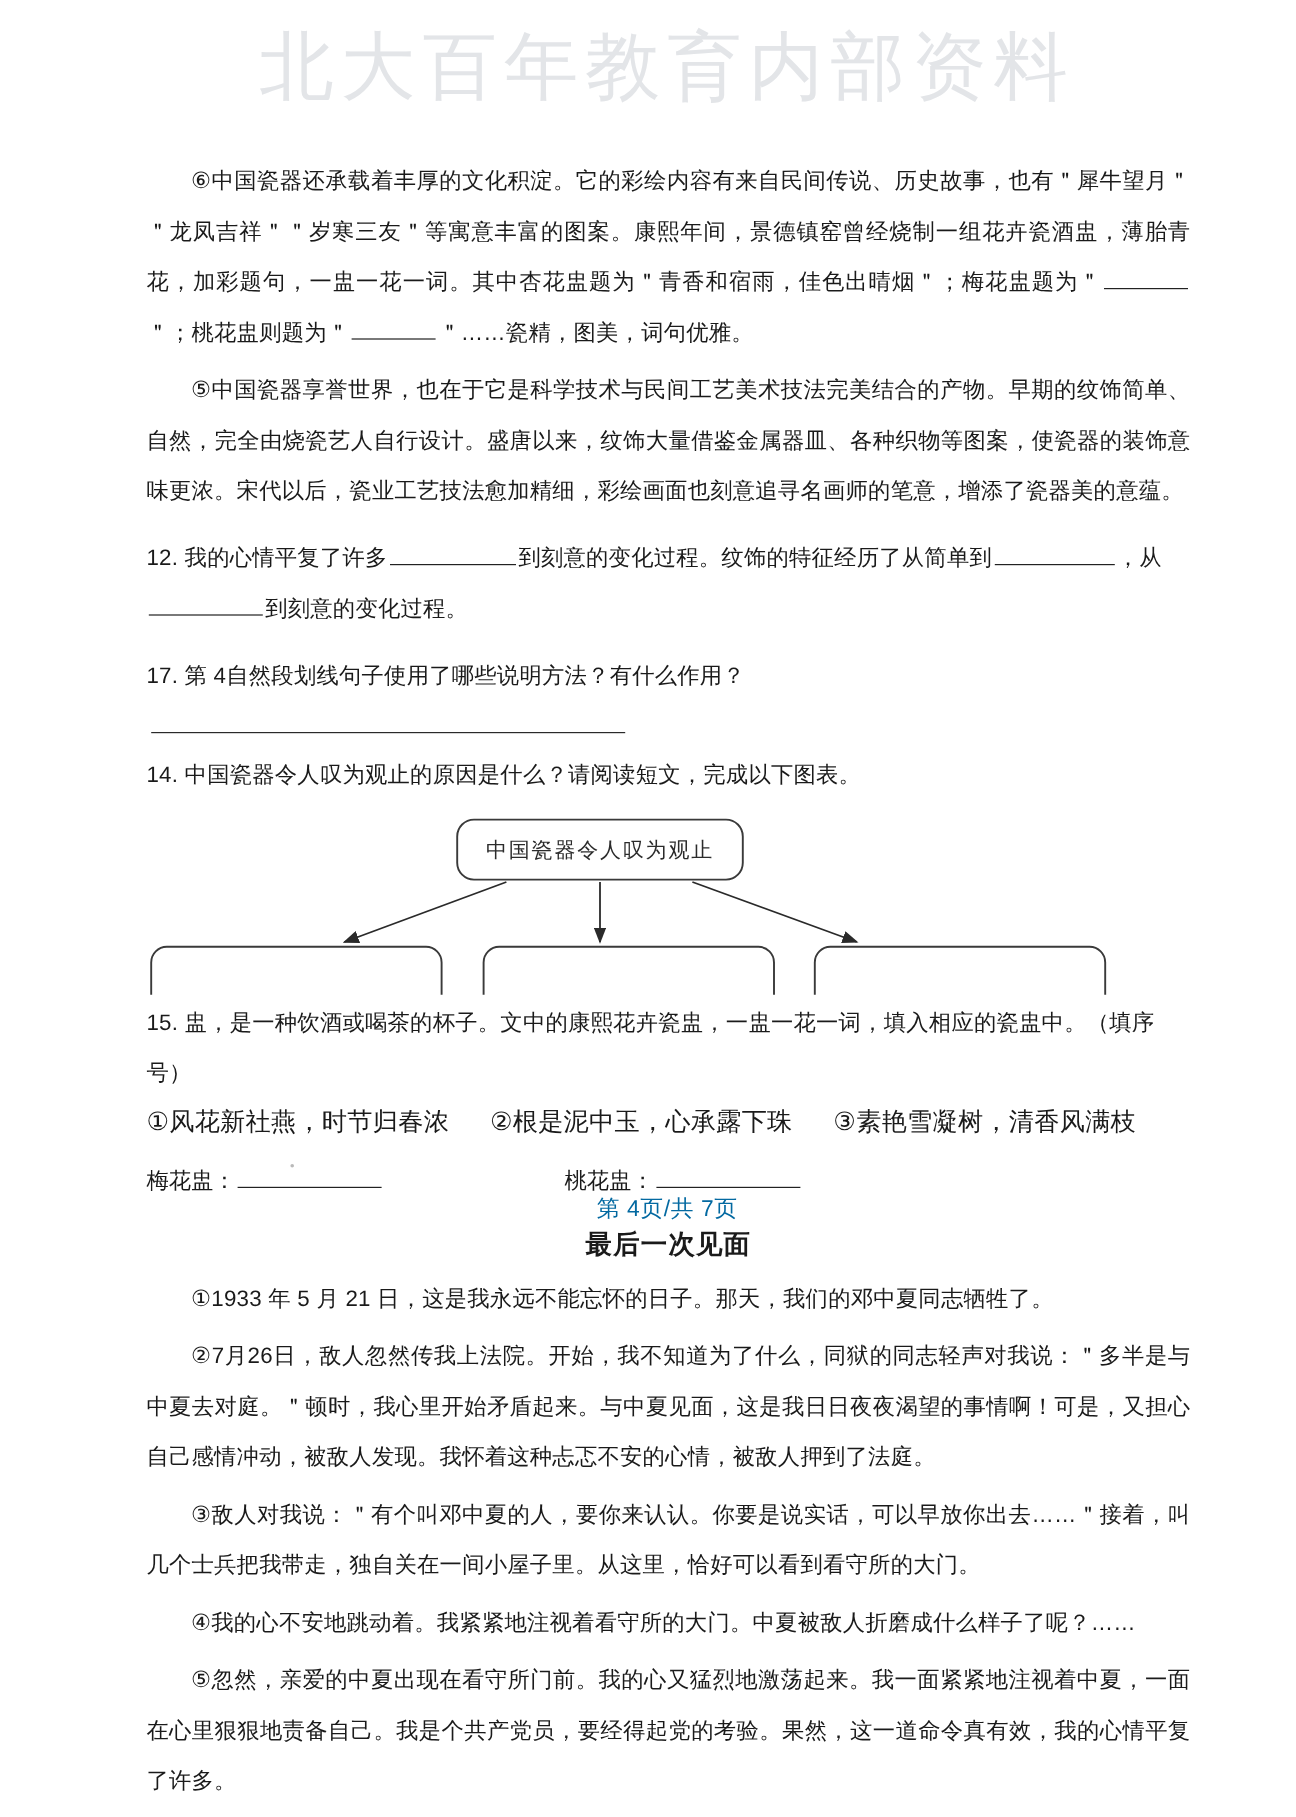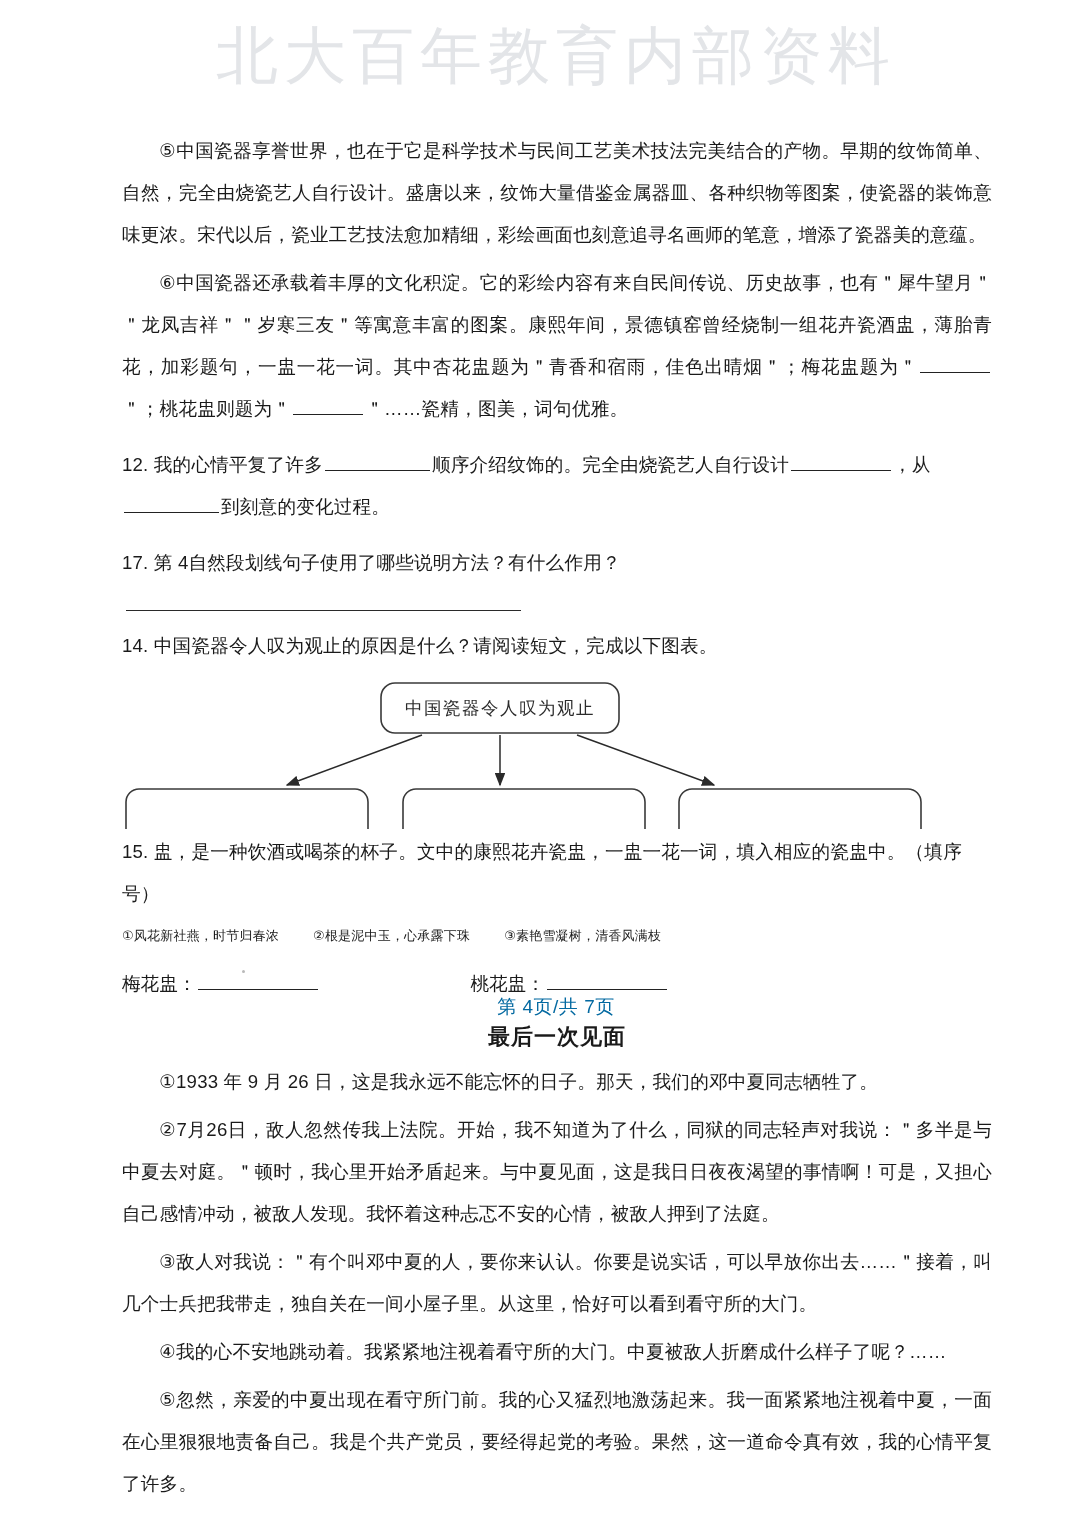--- a/index.html
+++ b/index.html
@@ -97,21 +97,21 @@
   .diagram svg { display: block; }
   .diag-label {
     font-family: "DejaVu Serif", "Liberation Serif", serif;
     font-size: 17.5px;
     letter-spacing: 1.5px;
     fill: #2b2b2b;
   }
 
   
   .opts {
-    font-size: 13px;
+    font-size: 21px;
     line-height: 42px;
     letter-spacing: 0.2px;
     white-space: nowrap;
   }
   .opts .gap { display: inline-block; width: 34px; }
 
   .fillrow {
     font-size: 18.6px;
     line-height: 42px;
     margin-top: 6px;
@@ -151,26 +151,26 @@
 </style>
 </head>
 <body>
 
 <div class="page">
 
   <div class="watermark">北大百年教育内部资料</div>
 
   <div class="content">
 
+    <p class="para indent"><span>⑥中国瓷器还承载着丰厚的文化积淀。它的彩绘内容有来自民间传说、历史故事，也有＂犀牛望月＂＂龙凤吉祥＂＂岁寒三友＂等寓意丰富的图案。康熙年间，景德镇窑曾经烧制一组花卉瓷酒盅，薄胎青花，加彩题句，一盅一花一词。其中杏花盅题为＂青香和宿雨，佳色出晴烟＂；梅花盅题为＂</span><span class="blank w70"></span><span>＂；桃花盅则题为＂</span><span class="blank w70"></span><span>＂……瓷精，图美，词句优雅。</span></p>
+
     <p class="para indent">⑤中国瓷器享誉世界，也在于它是科学技术与民间工艺美术技法完美结合的产物。早期的纹饰简单、自然，完全由烧瓷艺人自行设计。盛唐以来，纹饰大量借鉴金属器皿、各种织物等图案，使瓷器的装饰意味更浓。宋代以后，瓷业工艺技法愈加精细，彩绘画面也刻意追寻名画师的笔意，增添了瓷器美的意蕴。</p>
 
-    <p class="para indent"><span>⑥中国瓷器还承载着丰厚的文化积淀。它的彩绘内容有来自民间传说、历史故事，也有＂犀牛望月＂＂龙凤吉祥＂＂岁寒三友＂等寓意丰富的图案。康熙年间，景德镇窑曾经烧制一组花卉瓷酒盅，薄胎青花，加彩题句，一盅一花一词。其中杏花盅题为＂青香和宿雨，佳色出晴烟＂；梅花盅题为＂</span><span class="blank w70"></span><span>＂；桃花盅则题为＂</span><span class="blank w70"></span><span>＂……瓷精，图美，词句优雅。</span></p>
-
     <div class="qblock">
-      <p class="q"><span>12.</span>&nbsp;<span>我的心情平复了许多</span><span class="blank w105"></span><span>顺序介绍纹饰的。完全由烧瓷艺人自行设计</span><span class="blank w100"></span><span>，从</span><span class="blank w95"></span><span>到刻意的变化过程。</span></p>
+      <p class="q"><span>12.</span>&nbsp;<span>我的心情平复了许多</span><span class="blank w105"></span><span>到刻意的变化过程。纹饰的特征经历了从简单到</span><span class="blank w100"></span><span>，从</span><span class="blank w95"></span><span>到刻意的变化过程。</span></p>
     </div>
 
     <div class="qblock">
       <p class="q"><span>17.</span>&nbsp;<span>第 4自然段划线句子使用了哪些说明方法？有什么作用？</span></p>
       <div class="answer-rule"></div>
     </div>
 
     <div class="qblock">
       <p class="q"><span>14.</span>&nbsp;<span>中国瓷器令人叹为观止的原因是什么？请阅读短文，完成以下图表。</span></p>
 
@@ -197,21 +197,21 @@
     </div>
 
     <div style="margin-top:2px;">
       <p class="q"><span>15.</span>&nbsp;<span>盅，是一种饮酒或喝茶的杯子。文中的康熙花卉瓷盅，一盅一花一词，填入相应的瓷盅中。（填序号）</span></p>
       <div class="opts"><span>①风花新社燕，时节归春浓</span><span class="gap"></span><span>②根是泥中玉，心承露下珠</span><span class="gap"></span><span>③素艳雪凝树，清香风满枝</span></div>
       <div class="fillrow"><span>梅花盅：</span><span class="blank w120"></span><span class="spacer"></span><span>桃花盅：</span><span class="blank w120"></span></div>
     </div>
 
     <div>
       <div class="passage-title">最后一次见面</div>
-      <p class="para indent">①1933 年 9 月 26 日，这是我永远不能忘怀的日子。那天，我们的邓中夏同志牺牲了。</p>
+      <p class="para indent">①1933 年 5 月 21 日，这是我永远不能忘怀的日子。那天，我们的邓中夏同志牺牲了。</p>
       <p class="para indent">②7月26日，敌人忽然传我上法院。开始，我不知道为了什么，同狱的同志轻声对我说：＂多半是与中夏去对庭。＂顿时，我心里开始矛盾起来。与中夏见面，这是我日日夜夜渴望的事情啊！可是，又担心自己感情冲动，被敌人发现。我怀着这种忐忑不安的心情，被敌人押到了法庭。</p>
       <p class="para indent">③敌人对我说：＂有个叫邓中夏的人，要你来认认。你要是说实话，可以早放你出去……＂接着，叫几个士兵把我带走，独自关在一间小屋子里。从这里，恰好可以看到看守所的大门。</p>
       <p class="para indent">④我的心不安地跳动着。我紧紧地注视着看守所的大门。中夏被敌人折磨成什么样子了呢？……</p>
       <p class="para indent">⑤忽然，亲爱的中夏出现在看守所门前。我的心又猛烈地激荡起来。我一面紧紧地注视着中夏，一面在心里狠狠地责备自己。我是个共产党员，要经得起党的考验。果然，这一道命令真有效，我的心情平复了许多。</p>
     </div>
 
   </div>
 
   <div class="speck"></div>
   <div class="footer">第 4页/共 7页</div>

